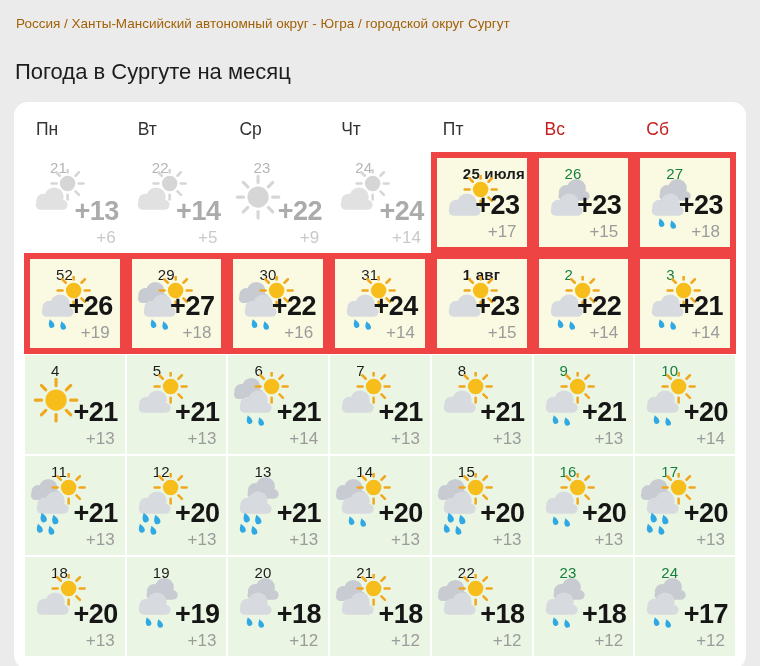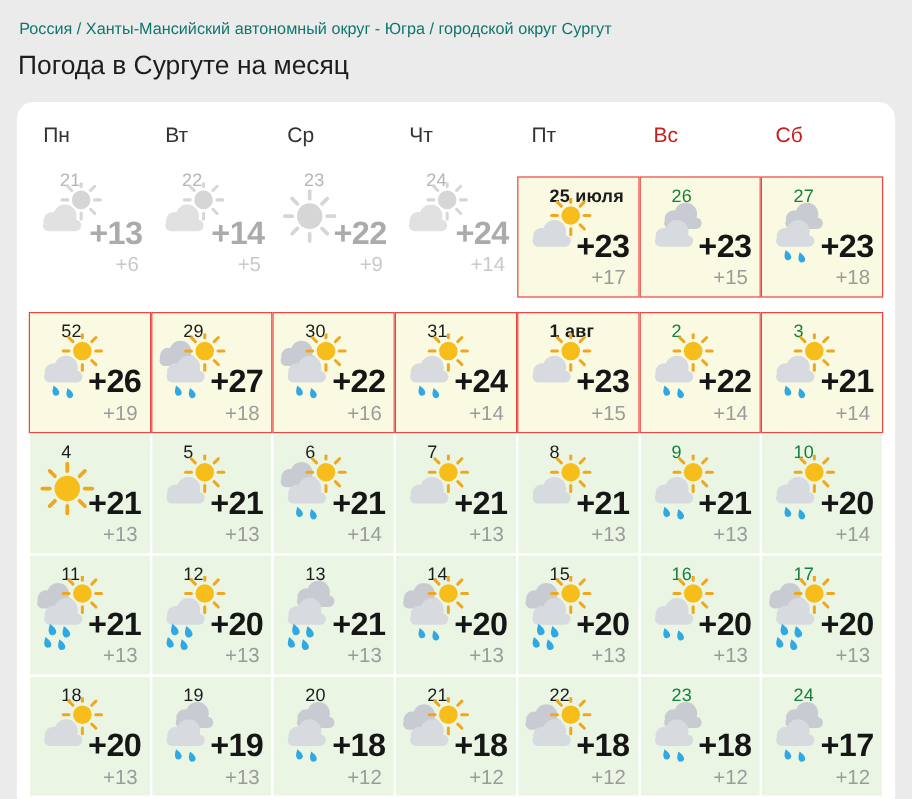--- a/index.html
+++ b/index.html
@@ -5,40 +5,40 @@
   html,body{margin:0;padding:0;}
   body{
     width:760px;height:666px;
     background:#ebebeb;
     font-family:"Liberation Sans","DejaVu Sans",sans-serif;
     -webkit-font-smoothing:antialiased;
     overflow:hidden;
   }
   .breadcrumb{
     margin:16px 0 0 16px;
-    font-size:13.5px;color:#0f766e;
+    font-size:13.5px;color:#a16207;
     white-space:nowrap;
   }
   .page-title{
-    margin:11px 0 17px 15px;
+    margin:28px 0 17px 15px;
     font-size:22px;font-weight:400;color:#1d1d1d;
   }
   .panel{
     margin:0 14px;background:#ffffff;border-radius:14px;
     padding:4px 10px 12px 10px;
   }
   .grid{display:grid;grid-template-columns:repeat(7,1fr);}
   .hdr{
     height:46px;display:flex;align-items:center;
     padding-left:12px;font-size:17.5px;color:#333333;
     box-sizing:border-box;
   }
   .hdr.wknd{color:#c51f1f;}
   .cell{position:relative;height:101px;box-sizing:border-box;background:#ffffff;}
-  .cell.near{background:#fafae2;border:1px solid #ef4444;margin-top:12px;}
+  .cell.near{background:#fafae2;border:6px solid #ef4444;}
   .cell.far{background:#eaf6e3;height:99px;margin:1px;}
   .cell.past{background:#ffffff;}
   .date{
     position:absolute;top:7px;left:26px;
     font-size:15px;color:#1c1c1c;letter-spacing:0.2px;
   }
   .date.bold{font-weight:700;}
   .cell.wknd .date{color:#15803d;}
   .cell.past .date{color:#b5b5b5;}
   .icon{position:absolute;left:4px;top:17px;width:58px;height:62px;}

